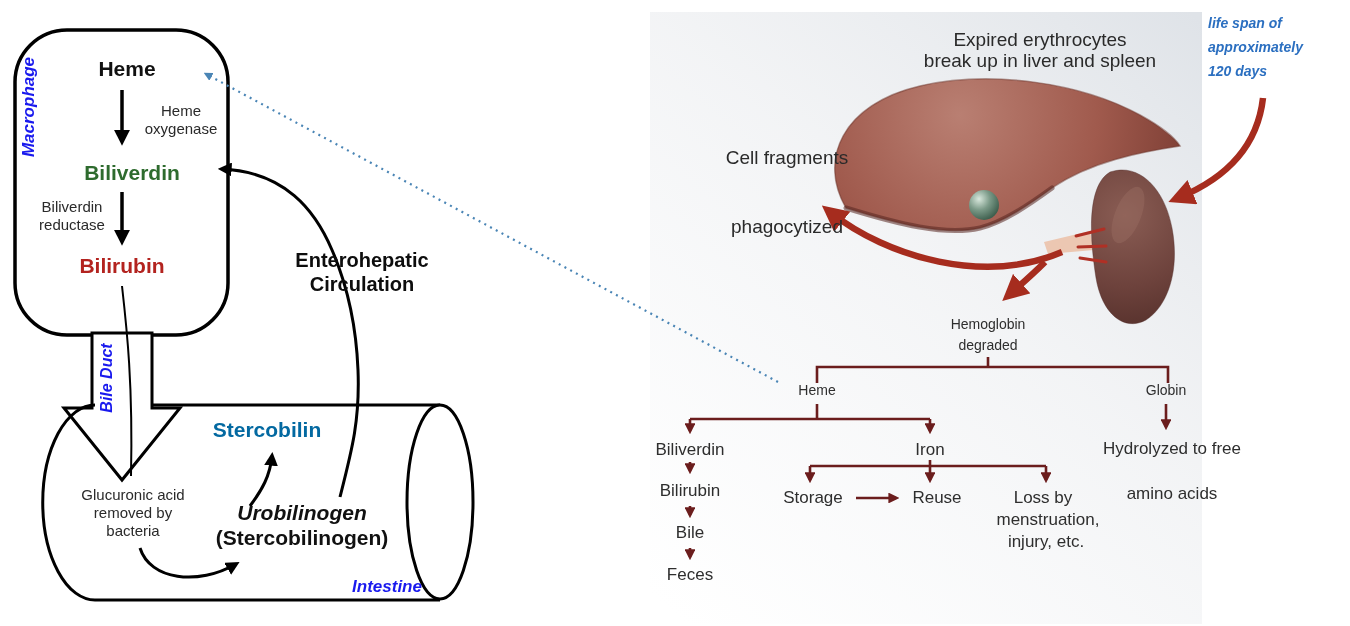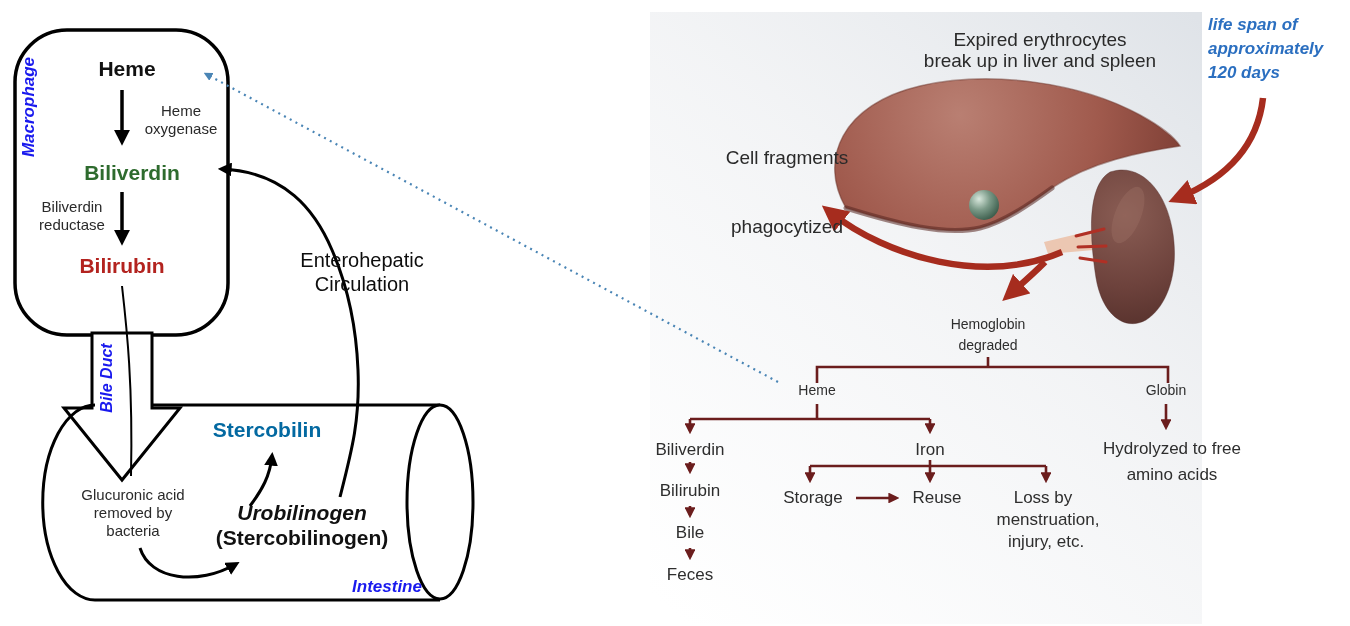--- a/index.html
+++ b/index.html
@@ -6,26 +6,26 @@
   .stage{position:relative;width:1350px;height:626px;overflow:hidden;background:#fff;
          font-family:"Liberation Sans",sans-serif;}
   .layer{position:absolute;left:0;top:0;}
   .t{position:absolute;white-space:nowrap;transform:translateX(-50%);
      font-family:"Liberation Sans",sans-serif;line-height:1.05;}
   .big{font-size:21px;font-weight:bold;color:#111;}
   .small{font-size:15px;color:#2a2a2a;}
   .green{color:#2e6b2e;}
   .red{color:#b3231f;}
   .brown{color:#0369a1;}
-  .eh{font-size:20px;font-weight:normal;color:#0d0d0d;}
+  .eh{font-size:20px;font-weight:bold;color:#0d0d0d;}
   .vert{transform:translate(-50%,-50%) rotate(-90deg);font-weight:bold;font-style:italic;
         color:#1a1aee;font-size:17px;}
   .intest{font-size:17px;font-weight:bold;font-style:italic;color:#1a1aee;}
   .cap{font-size:19px;color:#2a2a2a;}
-  .life{font-size:17px;font-style:italic;font-weight:bold;color:#2b6fc0;transform:none;}
+  .life{font-size:14px;font-style:italic;font-weight:bold;color:#2b6fc0;transform:none;}
   .rt{font-size:17px;color:#2e2e2e;}
   .rt2{font-size:14px;color:#2e2e2e;}
 </style>
 </head>
 <body>
 
 <div class="stage">
 
   <svg class="layer" width="1350" height="626" viewBox="0 0 1350 626">
     <defs>
@@ -160,21 +160,21 @@
   <div class="t life" style="left:1208px;top:64px;">120 days</div>
   <div class="t cap" style="left:787px;top:148px;">Cell fragments</div>
   <div class="t cap" style="left:787px;top:169px;margin-top:48px;">phagocytized</div>
   <div class="t rt2" style="left:988px;top:317px;">Hemoglobin</div>
   <div class="t rt2" style="left:988px;top:338px;">degraded</div>
   <div class="t rt2" style="left:817px;top:383px;">Heme</div>
   <div class="t rt2" style="left:1166px;top:383px;">Globin</div>
   <div class="t rt" style="left:690px;top:441px;">Biliverdin</div>
   <div class="t rt" style="left:930px;top:441px;">Iron</div>
   <div class="t rt" style="left:1172px;top:440px;">Hydrolyzed to free</div>
-  <div class="t rt" style="left:1172px;top:466px;">amino acids</div>
+  <div class="t rt" style="left:1172px;top:485px;">amino acids</div>
   <div class="t rt" style="left:690px;top:482px;">Bilirubin</div>
   <div class="t rt" style="left:813px;top:489px;">Storage</div>
   <div class="t rt" style="left:937px;top:489px;">Reuse</div>
   <div class="t rt" style="left:1043px;top:489px;">Loss by</div>
   <div class="t rt" style="left:1048px;top:511px;">menstruation,</div>
   <div class="t rt" style="left:1046px;top:533px;">injury, etc.</div>
   <div class="t rt" style="left:690px;top:524px;">Bile</div>
   <div class="t rt" style="left:690px;top:566px;">Feces</div>
 
 </div>

